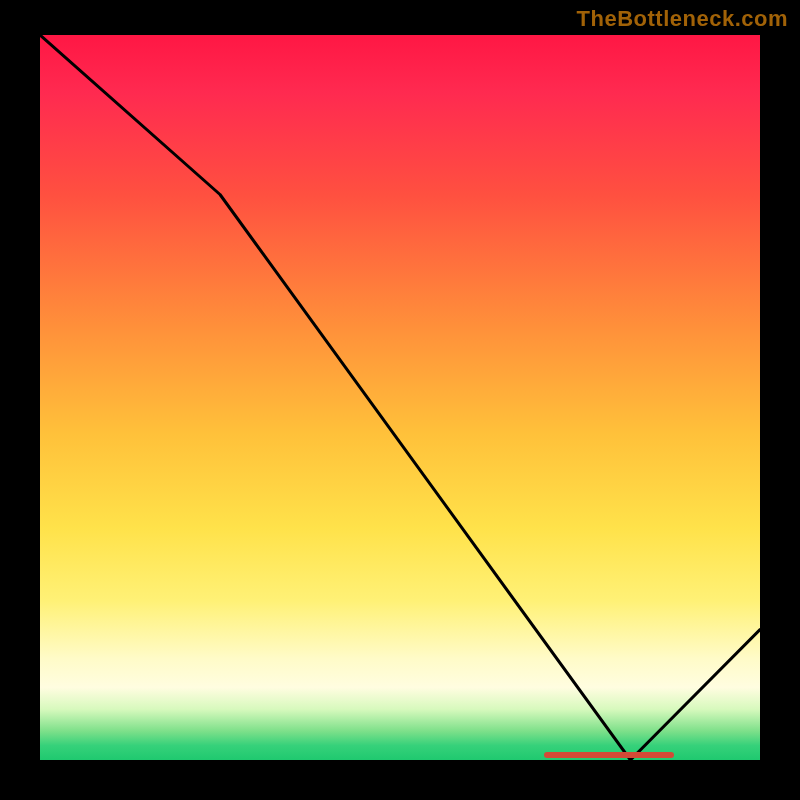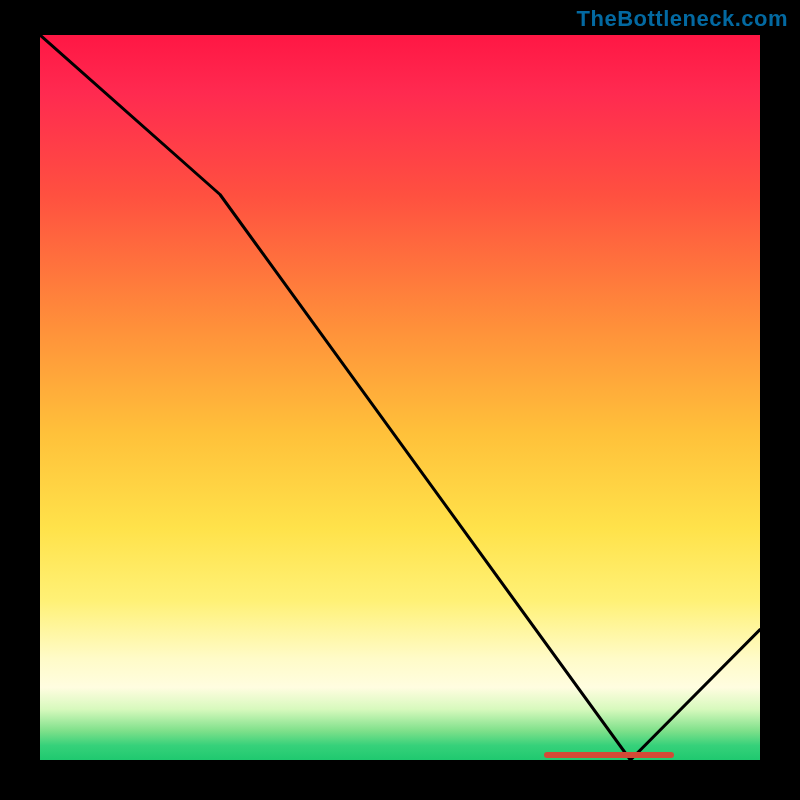--- a/index.html
+++ b/index.html
@@ -14,21 +14,21 @@
   .frame {
     position: relative;
     width: 800px;
     height: 800px;
     background: #000;
   }
   .watermark {
     position: absolute;
     top: 6px;
     right: 12px;
-    color: #0369a1;
+    color: #a16207;
     font-size: 22px;
     font-weight: 600;
     letter-spacing: 0.5px;
     text-align: center;
   }
   .plot-area {
     position: absolute;
     left: 40px;
     top: 35px;
     width: 720px;

